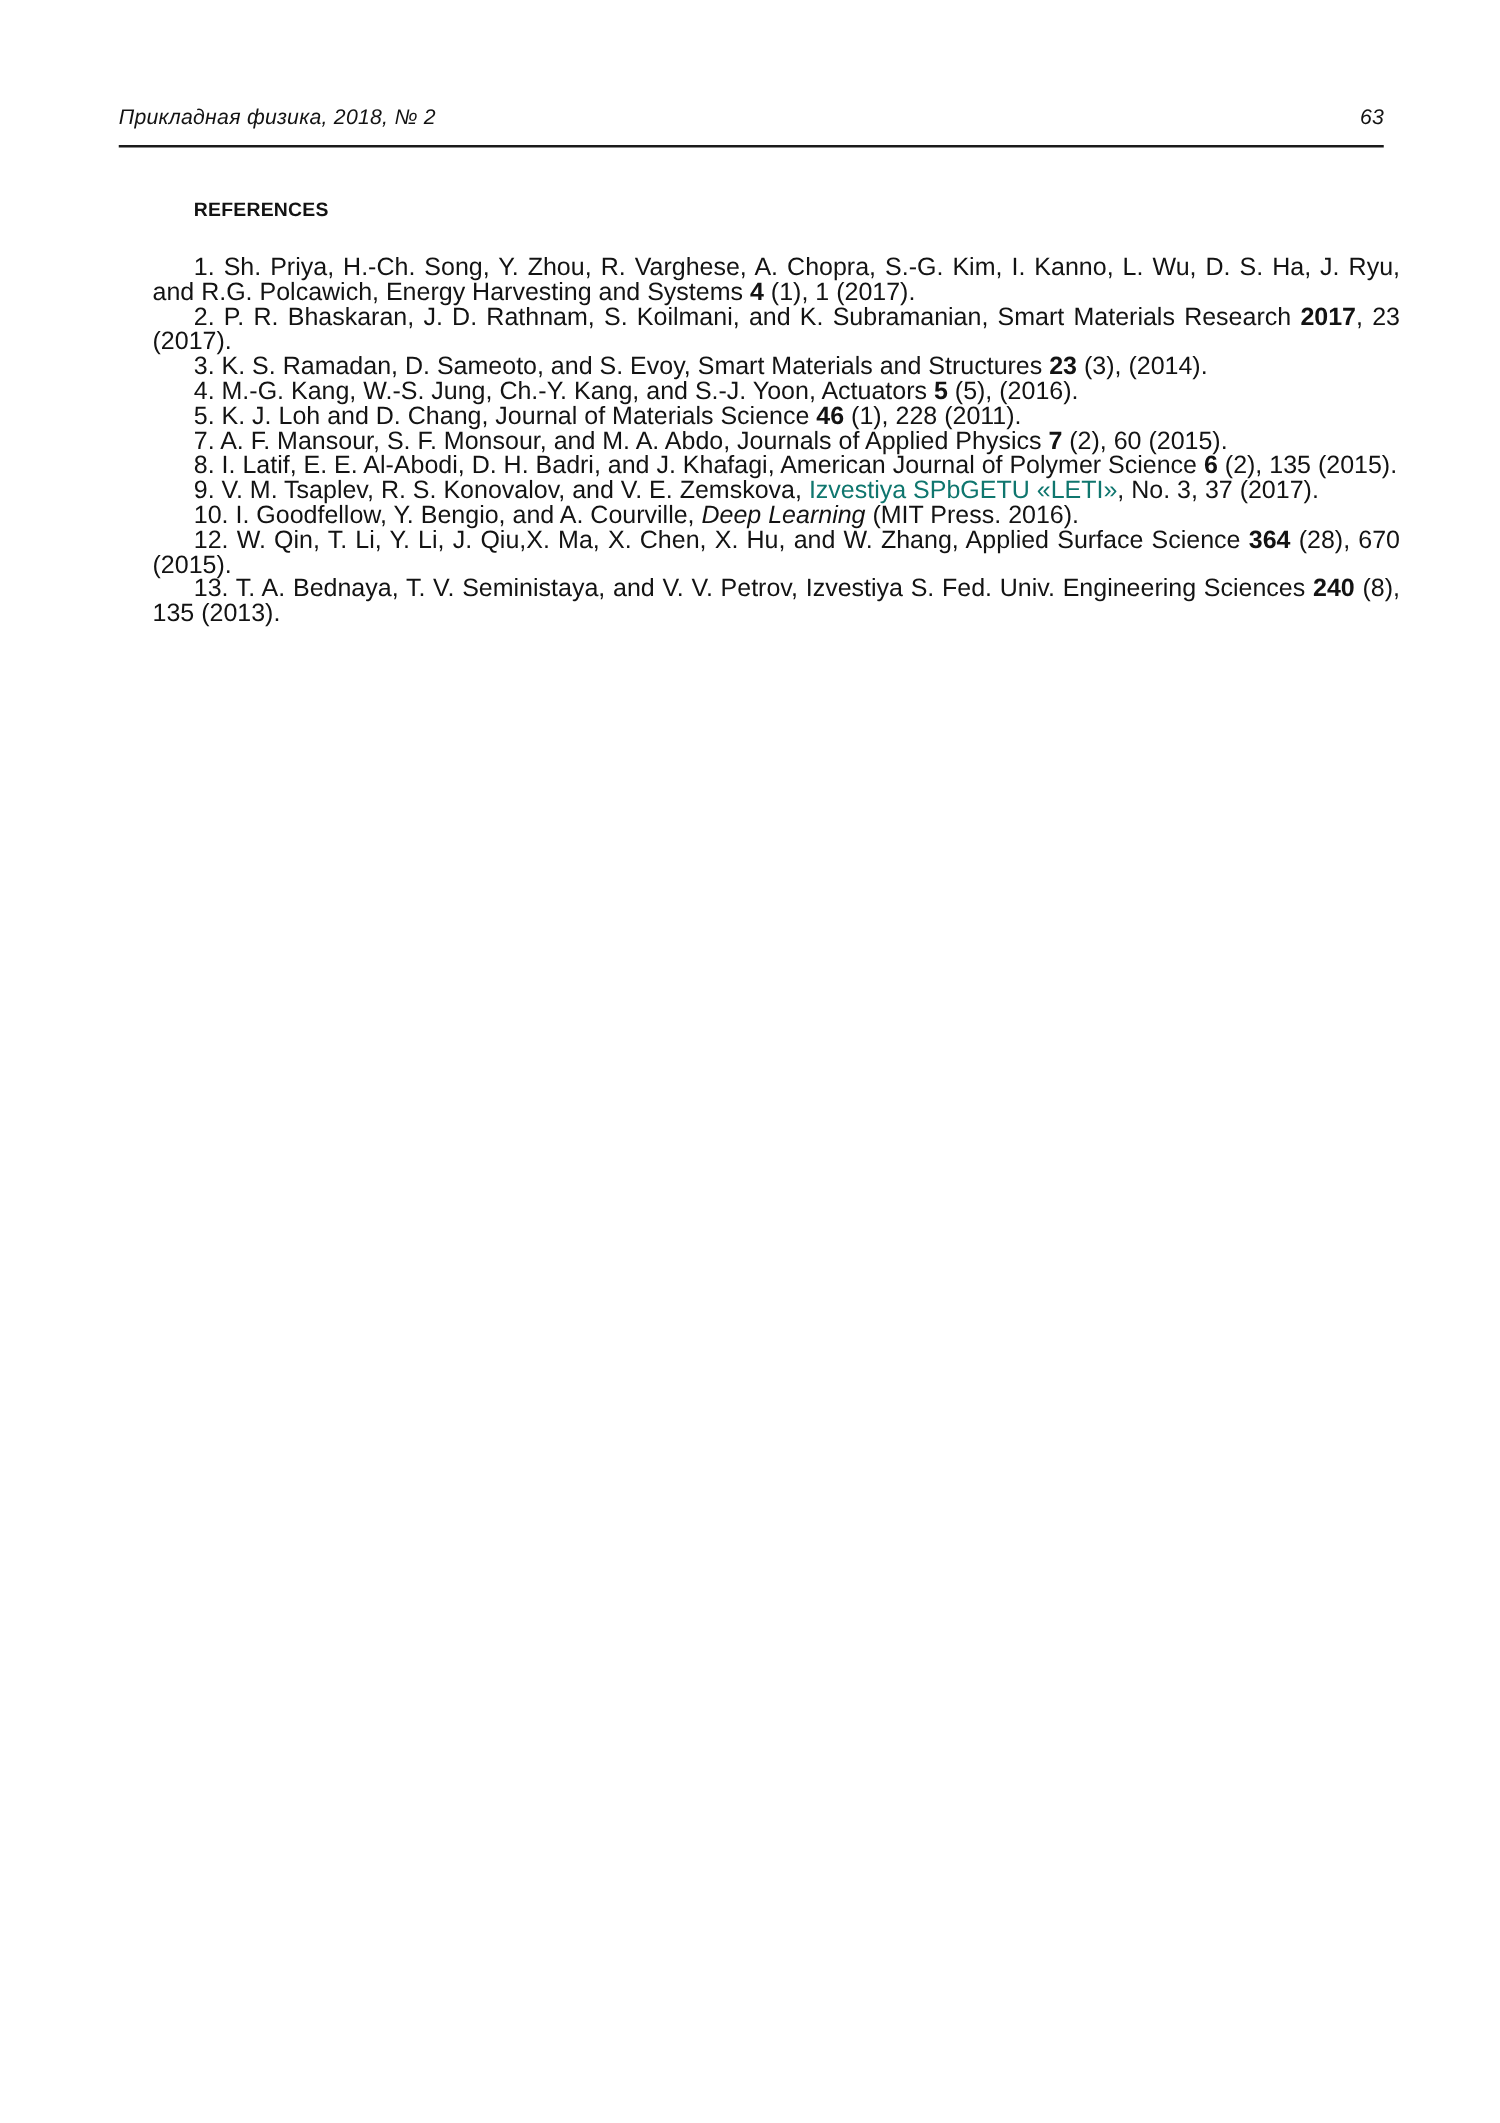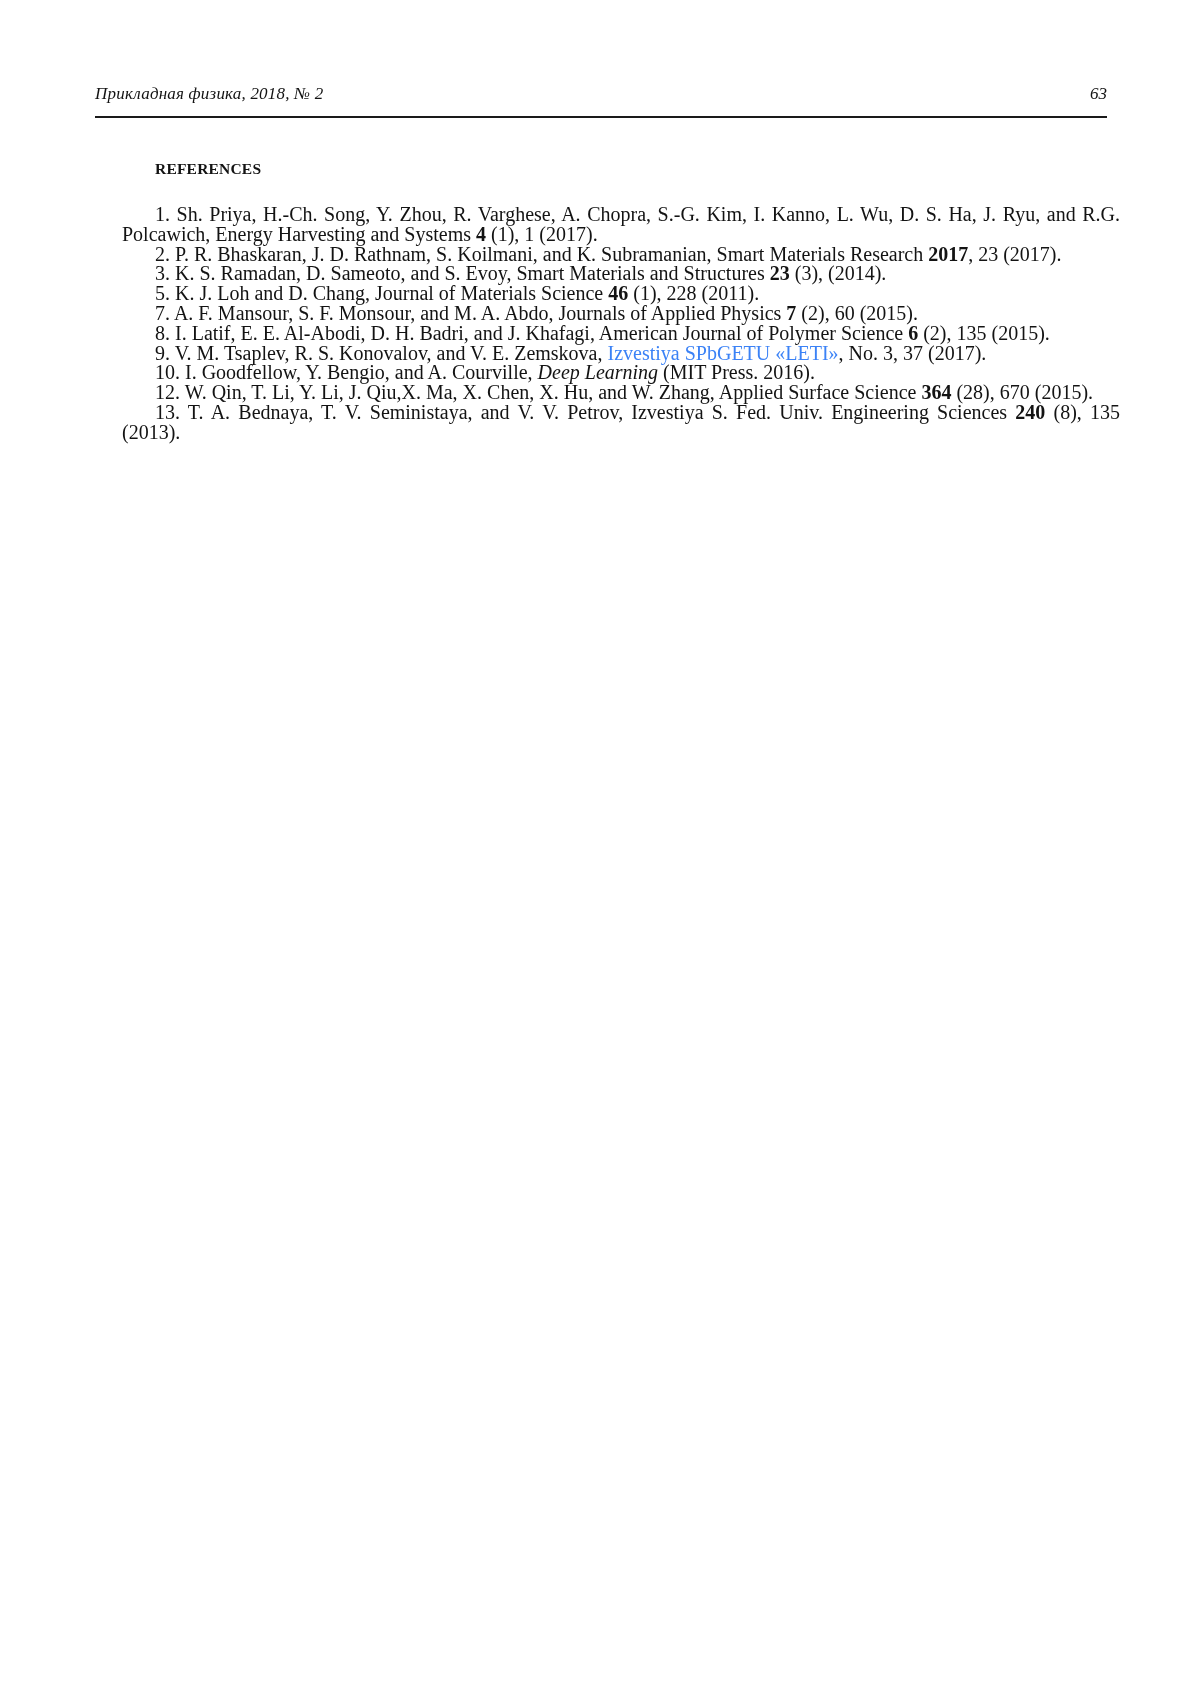--- a/index.html
+++ b/index.html
@@ -5,21 +5,21 @@
   html, body {
     margin: 0;
     padding: 0;
     background: #ffffff;
   }
   .page {
     position: relative;
     width: 1200px;
     height: 1498px;
     background: #ffffff;
-    font-family: Liberation Serif, serif;
+    font-family: Liberation Sans, sans-serif;
     color: #131313;
     overflow: hidden;
   }
   .running-head {
     position: absolute;
     top: 84px;
     left: 95px;
     right: 93px;
     display: flex;
     justify-content: space-between;
@@ -46,39 +46,40 @@
   }
   .references p {
     margin: 0;
     font-size: 20px;
     line-height: 19.8px;
     text-align: justify;
     text-indent: 33px;
   }
   .seg-b { font-weight: bold; }
   .seg-i { font-style: italic; }
-  .seg-g { color: #3b82f6; }
+  .seg-g { color: #0f766e; }
 </style>
 </head>
 <body>
 
 <div class="page">
 
   <div class="running-head">
     <span class="journal-title">Прикладная физика, 2018, № 2</span>
     <span class="page-number">63</span>
   </div>
 
   <div class="content">
     <h2 class="section-heading">REFERENCES</h2>
 
     <div class="references">
         <p><span>1. Sh. Priya, H.-Ch. Song, Y. Zhou, R. Varghese, A. Chopra, S.-G. Kim, I. Kanno, L. Wu, D. S. Ha, J. Ryu, and R.G. Polcawich, Energy Harvesting and Systems </span><span class="seg-b">4</span><span> (1), 1 (2017).</span></p>
         <p><span>2. P. R. Bhaskaran, J. D. Rathnam, S. Koilmani, and K. Subramanian, Smart Materials Research </span><span class="seg-b">2017</span><span>, 23 (2017).</span></p>
         <p><span>3. K. S. Ramadan, D. Sameoto, and S. Evoy, Smart Materials and Structures </span><span class="seg-b">23</span><span> (3), (2014).</span></p>
+        <p><span>4. M.-G. Kang, W.-S. Jung, Ch.-Y. Kang, and S.-J. Yoon, Actuators </span><span class="seg-b">5</span><span> (5), (2016).</span></p>
         <p><span>5. K. J. Loh and D. Chang, Journal of Materials Science </span><span class="seg-b">46</span><span> (1), 228 (2011).</span></p>
         <p><span>7. A. F. Mansour, S. F. Monsour, and M. A. Abdo, Journals of Applied Physics </span><span class="seg-b">7</span><span> (2), 60 (2015).</span></p>
         <p><span>8. I. Latif, E. E. Al-Abodi, D. H. Badri, and J. Khafagi, American Journal of Polymer Science </span><span class="seg-b">6</span><span> (2), 135 (2015).</span></p>
         <p><span>9. V. M. Tsaplev, R. S. Konovalov, and V. E. Zemskova, </span><span class="seg-g">Izvestiya SPbGETU «LETI»</span><span>, No. 3, 37 (2017).</span></p>
         <p><span>10. I. Goodfellow, Y. Bengio, and A. Courville, </span><span class="seg-i">Deep Learning</span><span> (MIT Press. 2016).</span></p>
         <p><span>12. W. Qin, T. Li, Y. Li, J. Qiu,X. Ma, X. Chen, X. Hu, and W. Zhang, Applied Surface Science </span><span class="seg-b">364</span><span> (28), 670 (2015).</span></p>
         <p><span>13. T. A. Bednaya, T. V. Seministaya, and V. V. Petrov, Izvestiya S. Fed. Univ. Engineering Sciences </span><span class="seg-b">240</span><span> (8), 135 (2013).</span></p>
       </div>
   </div>
 

